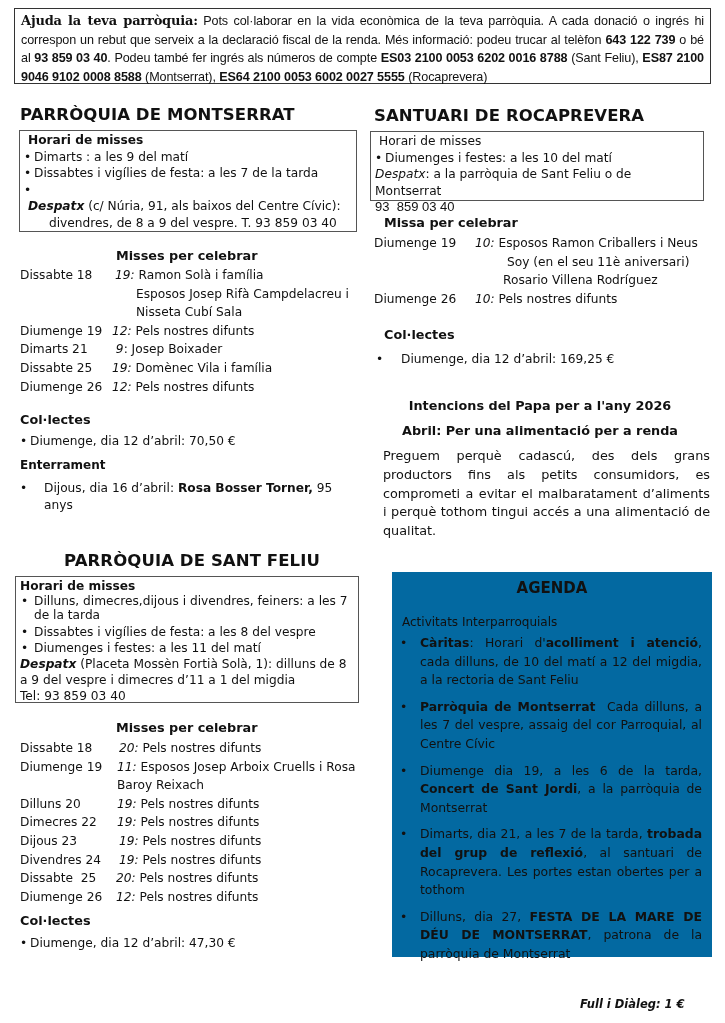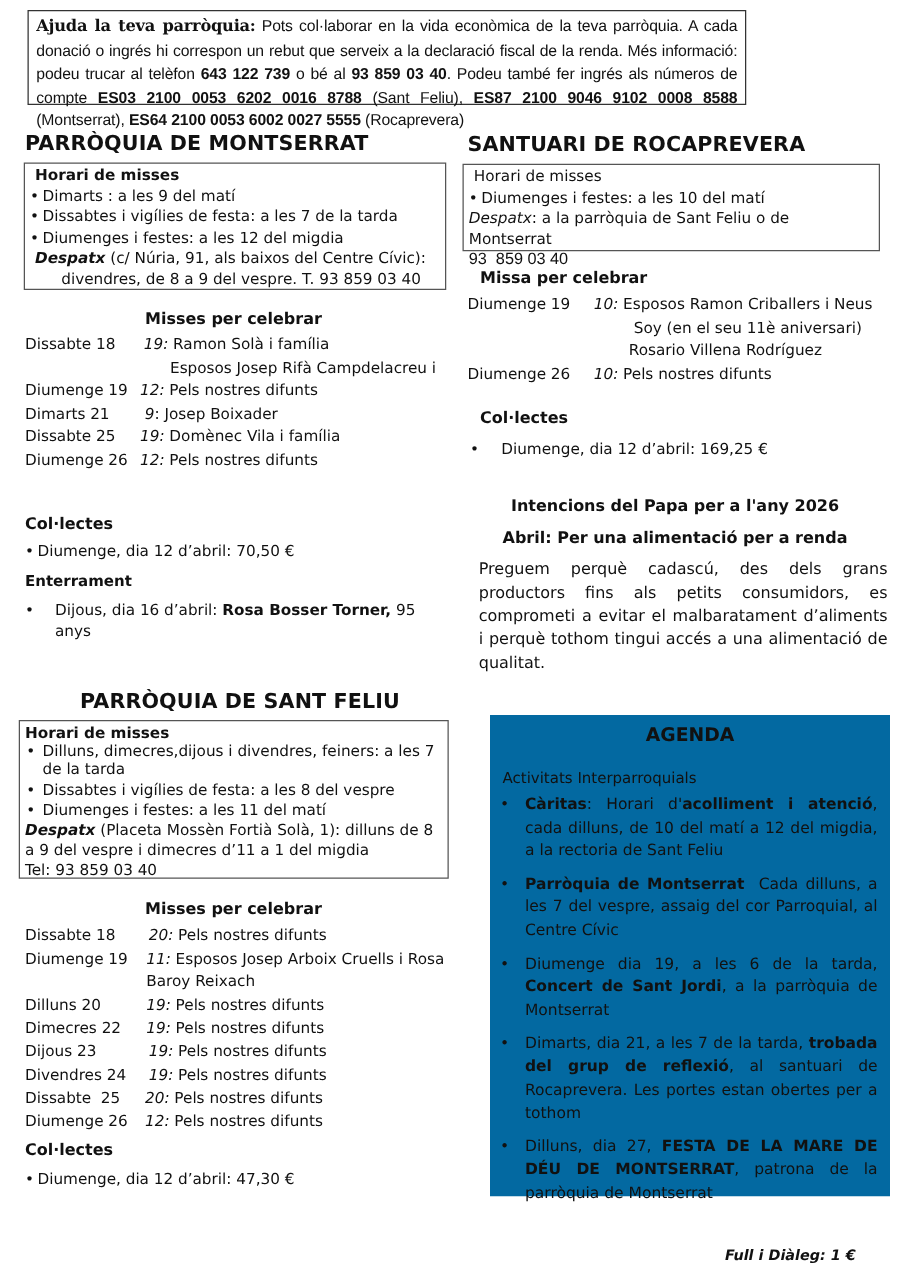--- a/index.html
+++ b/index.html
@@ -3,28 +3,27 @@
 <meta charset="utf-8">
 <style>
   * { box-sizing: border-box; margin: 0; padding: 0; }
   html, body { width: 725px; height: 1023px; background: #ffffff; overflow: hidden; }
   body { position: relative; font-family: "DejaVu Sans", sans-serif; color: #111; font-size: 12px; }
 
   .abs { position: absolute; }
 
   
   .notice {
-    left: 14px; top: 8px; width: 575px; height: 76px;
+    left: 14px; top: 8px; width: 697px; height: 76px;
     border: 1px solid #333;
     padding: 3px 6px;
     font-family: "Liberation Sans", sans-serif;
     font-size: 12.6px; line-height: 18.5px;
     text-align: justify;
     letter-spacing: -0.1px;
-    margin-left: 8px;
   }
   .notice .lead { font-family: "DejaVu Serif", serif; font-weight: bold; font-size: 13px; letter-spacing: -0.2px; }
   .notice b { font-weight: bold; }
 
   .section-title {
     font-family: "DejaVu Sans", sans-serif;
     font-weight: bold; font-size: 16.5px; letter-spacing: 0.1px;
     white-space: nowrap;
   }
 
@@ -73,33 +72,33 @@
   <div class="bullet-row">
       <span class="dot">•</span>
       <span>Dimarts : a les 9 del matí</span>
     </div>
   <div class="bullet-row">
       <span class="dot">•</span>
       <span>Dissabtes i vigílies de festa: a les 7 de la tarda</span>
     </div>
   <div class="bullet-row">
       <span class="dot">•</span>
-      <span>Diumenges i festes: a les 12 del migdia</span>
     </div>
   <div style="padding-left:4px;"><b><i>Despatx</i></b><span> (c/ Núria, 91, als baixos del Centre Cívic):</span></div>
   <div style="padding-left:25px;">divendres, de 8 a 9 del vespre. T. 93 859 03 40</div>
 </div>
 
 <div class="abs subhead" style="left:116px; top:248px;">Misses per celebrar</div>
 
 <div class="abs mass-table" style="left:20px; top:266px; width:340px;">
   <div class="mass-row">
     <span class="mass-day" style="width:95px;">Dissabte 18</span>
     <span><i class="mass-hour">19:</i><span> Ramon Solà i família</span>
       <span class="mass-cont" style="margin-left:21px;">Esposos Josep Rifà Campdelacreu i</span>
+      <span class="mass-cont" style="margin-left:21px;">Nisseta Cubí Sala</span>
     </span>
   </div>
   <div class="mass-row">
       <span class="mass-day" style="width:92px;">Diumenge 19</span>
       <i class="mass-hour">12:</i>
       <span style="white-space:pre"> Pels nostres difunts</span>
     </div>
   <div class="mass-row">
       <span class="mass-day" style="width:92px;">Dimarts 21</span>
       <i class="mass-hour" style="white-space:pre"> 9</i>

